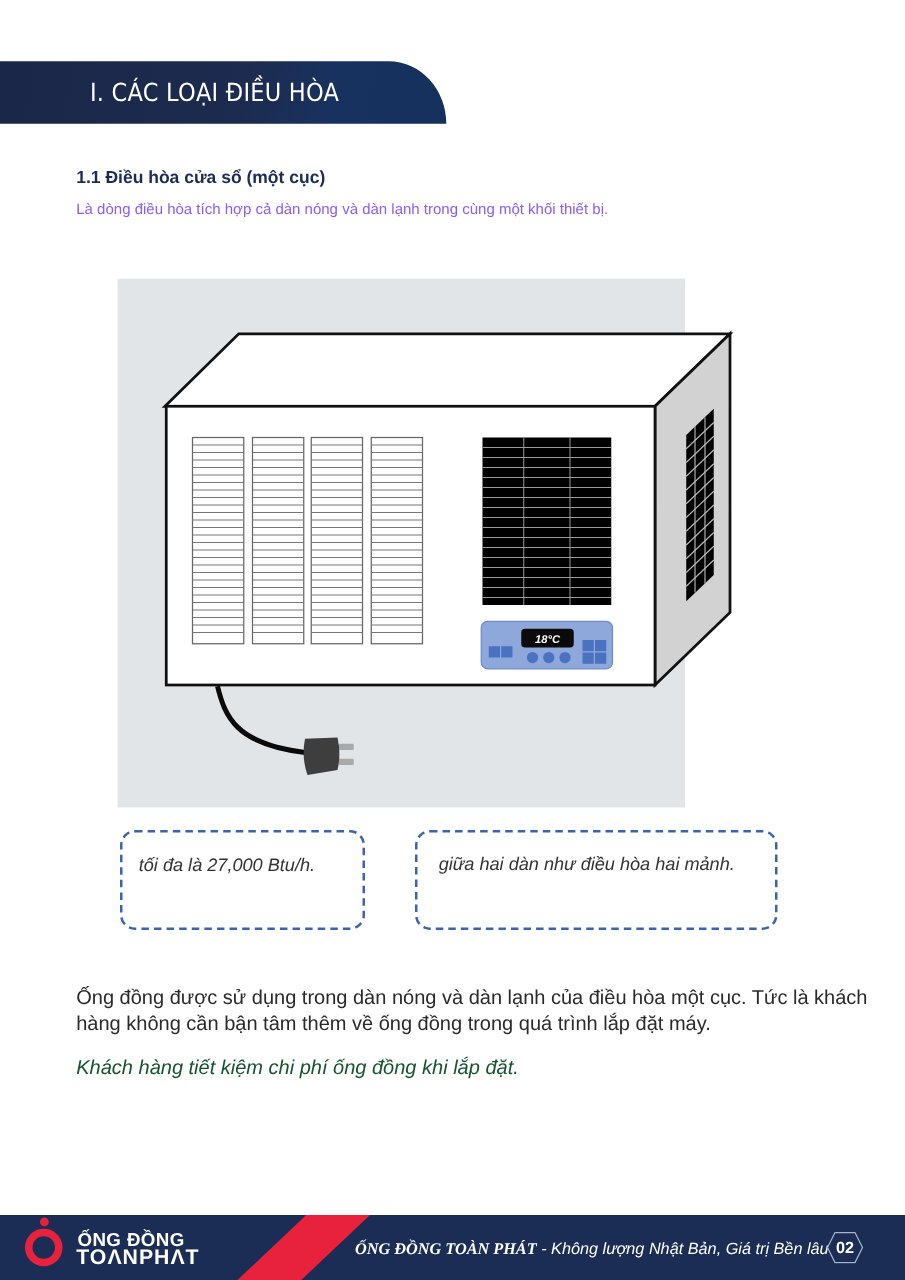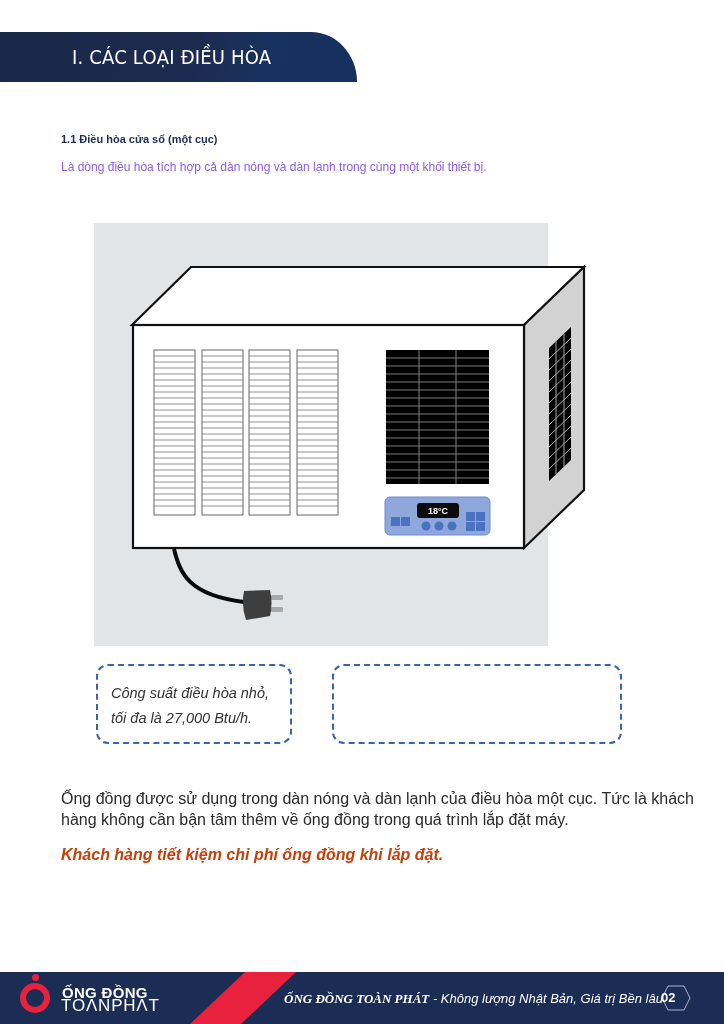--- a/index.html
+++ b/index.html
@@ -1,61 +1,62 @@
 <!DOCTYPE html>
 <html><head>
   <meta charset="utf-8">
   <style>
     * { box-sizing: border-box; margin: 0; padding: 0; }
     html, body { width: 724px; height: 1024px; background: #ffffff; overflow: hidden; }
     body { position: relative; font-family: "Liberation Sans", sans-serif; color: #222; }
 
     .header-banner {
-      position: absolute; left: 0; top: 32px; width: 357px; height: 50px;
+      position: absolute; left: 0; top: 49px; width: 357px; height: 50px;
       background: linear-gradient(100deg, #1a2748 0%, #1d2b50 55%, #183260 75%, #15305c 100%);
       border-top-right-radius: 46px 50px;
     }
     .header-title {
       position: absolute; left: 72px; top: 13px;
       color: #ffffff; font-size: 20px; letter-spacing: 0.2px;
       font-family: "DejaVu Sans", sans-serif; font-weight: normal;
       transform: scaleX(0.9); transform-origin: left center;
     }
 
     .section-heading {
       position: absolute; left: 61px; top: 133px;
-      font-size: 11px; font-weight: bold; color: #1d2c55;
+      font-size: 14px; font-weight: bold; color: #1d2c55;
     }
     .section-intro {
       position: absolute; left: 61px; top: 160px;
       font-size: 12px; color: #8b5cf6;
     }
 
     .illustration {
       position: absolute; left: 94px; top: 223px; width: 454px; height: 423px;
       background: #e2e5e8;
+      font-style: italic;
     }
     .illustration svg { position: absolute; left: 0; top: 0; }
 
     .note-box {
       position: absolute; border: 2px dashed #3b63b0; border-radius: 12px;
       font-style: italic; font-size: 14.5px; color: #333; line-height: 25px;
     }
     .note-box.left { left: 96px; top: 664px; width: 196px; height: 80px; padding: 15px 0 0 13px; }
     .note-box.right { left: 332px; top: 664px; width: 290px; height: 80px; padding: 14px 16px 0 17px; text-align: justify; }
     .note-box.right span { display: block; }
     .note-box.right .line1 { text-align-last: justify; }
 
     .body-paragraph {
       position: absolute; left: 61px; top: 788px; width: 640px;
       font-size: 16px; line-height: 21px; color: #2a2a2a;
     }
     .highlight-text {
       position: absolute; left: 61px; top: 846px;
-      font-size: 16px; font-weight: bold; font-style: italic; color: #c2410c;
+      font-size: 16px; font-weight: normal; font-style: italic; color: #14532d;
     }
 
     .footer {
       position: absolute; left: 0; top: 972px; width: 724px; height: 52px;
       background: #1b2d55; overflow: hidden;
     }
     .footer-stripe {
       position: absolute; left: 0; top: 0; width: 724px; height: 52px;
     }
     .logo-ring {
@@ -65,33 +66,33 @@
     .logo-dot {
       position: absolute; left: 32px; top: 2px; width: 7px; height: 7px;
       border-radius: 50%; background: #e8223c;
     }
     .logo-small {
       position: absolute; left: 62px; top: 12px; color: #ffffff;
       font-size: 15px; letter-spacing: 0.3px; font-weight: bold;
     }
     .logo-big {
       position: absolute; left: 61px; top: 24px; color: #ffffff;
-      font-size: 17px; font-weight: normal; letter-spacing: 0.8px;
+      font-size: 17px; font-weight: bold; letter-spacing: 0.8px;
     }
     .footer-tagline {
       position: absolute; left: 284px; top: 19px; color: #ffffff;
       font-size: 13px; font-style: italic; white-space: nowrap;
     }
     .footer-tagline .brand { font-weight: bold; font-family: Liberation Serif, serif; }
     .page-badge {
       position: absolute; left: 661px; top: 13px; width: 30px; height: 26px;
     }
     .page-badge svg { position: absolute; left: 0; top: 0; }
     .page-number {
-      position: absolute; left: 0; top: 5px; width: 30px; 
+      position: absolute; left: 0; top: 5px; width: 30px; text-align: center;
       color: #ffffff; font-weight: bold; font-size: 13px;
     }
   </style>
 </head>
 <body>
 
 <div class="header-banner">
   <div class="header-title">I. CÁC LOẠI ĐIỀU HÒA</div>
 </div>
 
@@ -281,24 +282,24 @@
     <g>
       <rect x="177" y="372" width="12" height="5" rx="1" fill="#a9a9a9"></rect>
       <rect x="177" y="384" width="12" height="5" rx="1" fill="#a9a9a9"></rect>
       <path d="M 150 368 L 176 367 Q 179 380 176 393 L 152 397 Q 147 383 150 368 Z" fill="#3e3e3e"></path>
     </g>
     <text x="344" y="291" text-anchor="middle" font-size="9" font-weight="bold" fill="#ffffff" font-family="Liberation Sans, sans-serif">18°C</text>
   </svg>
 </div>
 
 <div class="note-box left">
-  <span style="display:block">Công suất điều hòa nhỏ,</span>
   <span style="display:block">tối đa là 27,000 Btu/h.</span>
 </div>
 <div class="note-box right">
+  <span>giữa hai dàn như điều hòa hai mảnh.</span>
 </div>
 
 <div class="body-paragraph">Ống đồng được sử dụng trong dàn nóng và dàn lạnh của điều hòa một cục. Tức là khách hàng không cần bận tâm thêm về ống đồng trong quá trình lắp đặt máy.</div>
 <div class="highlight-text">Khách hàng tiết kiệm chi phí ống đồng khi lắp đặt.</div>
 
 <div class="footer">
   <svg class="footer-stripe" width="724" height="52" viewBox="0 0 724 52">
     <polygon points="190,52 245,0 296,0 241,52" fill="#e8223c"></polygon>
   </svg>
   <div class="logo-dot"></div>

